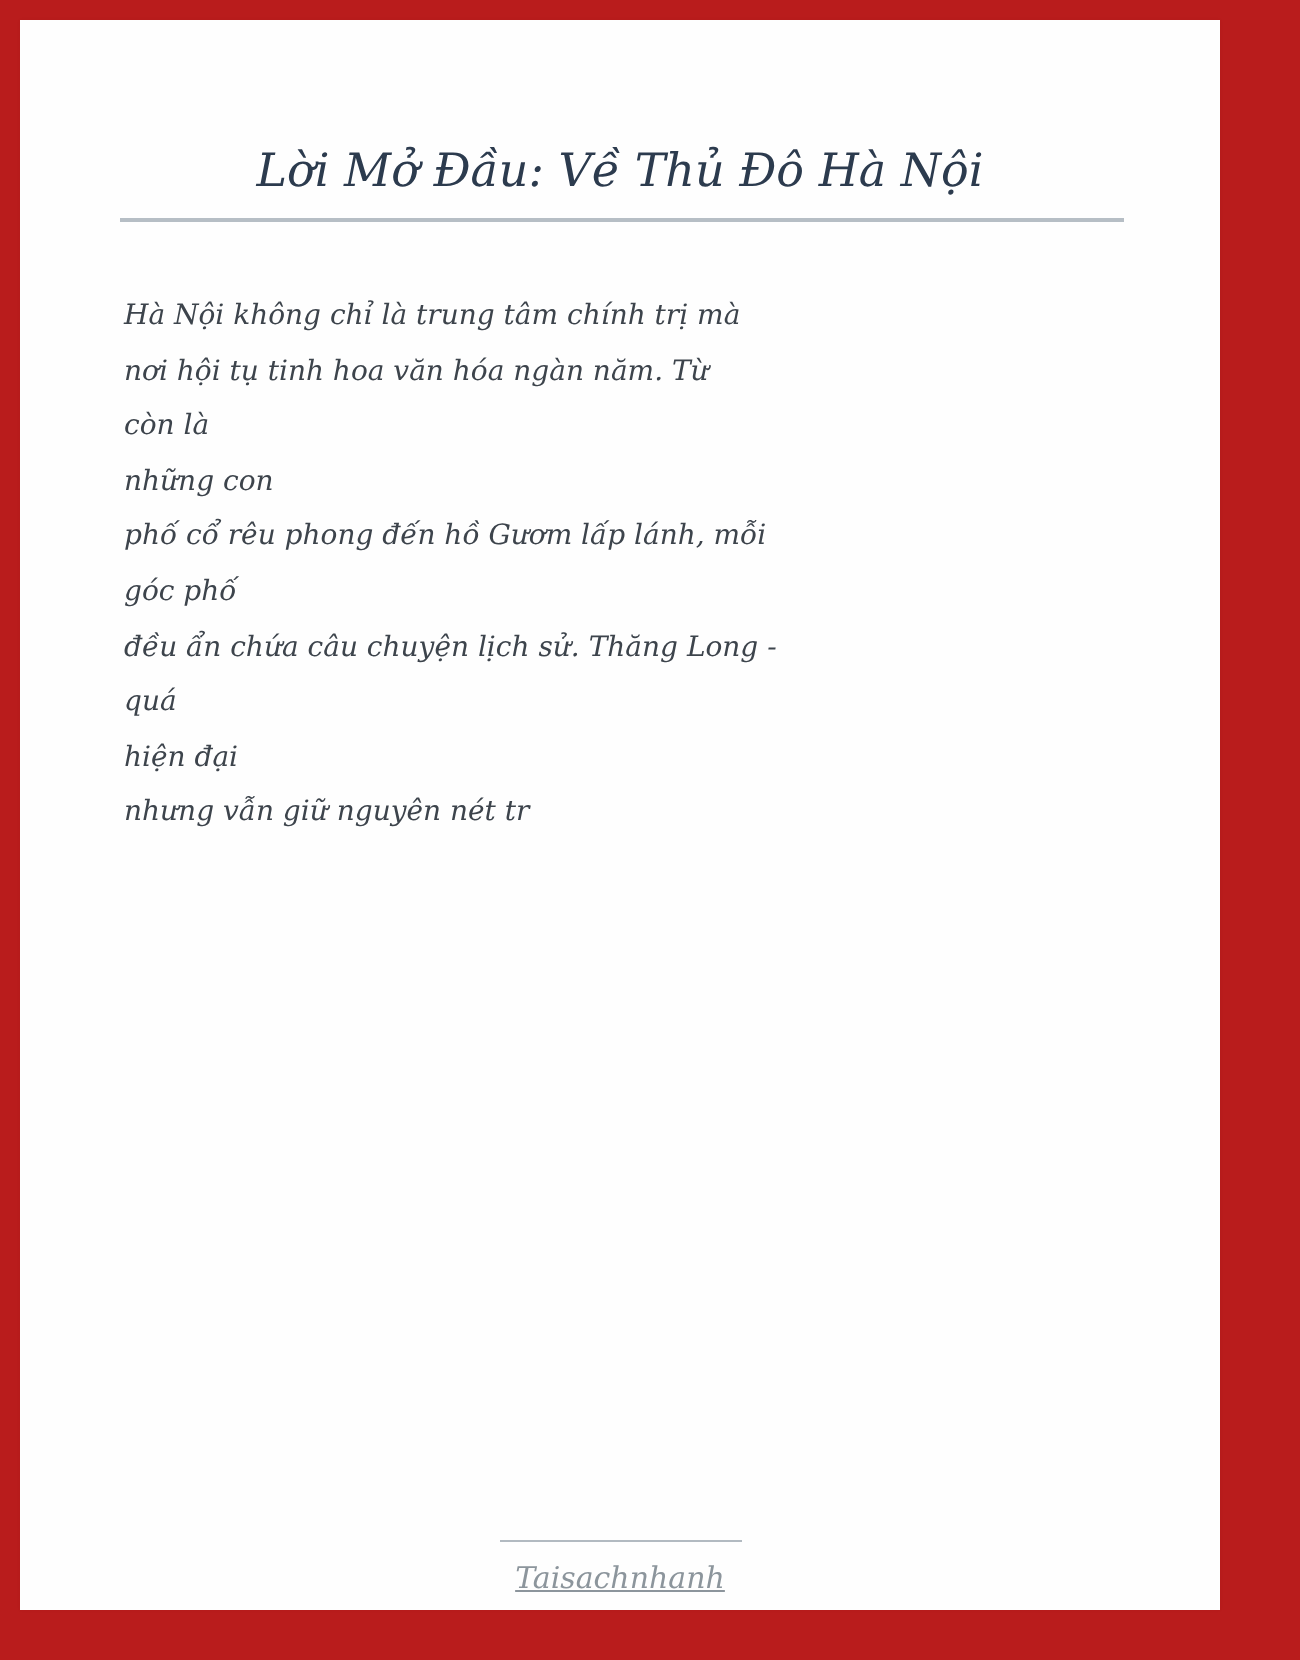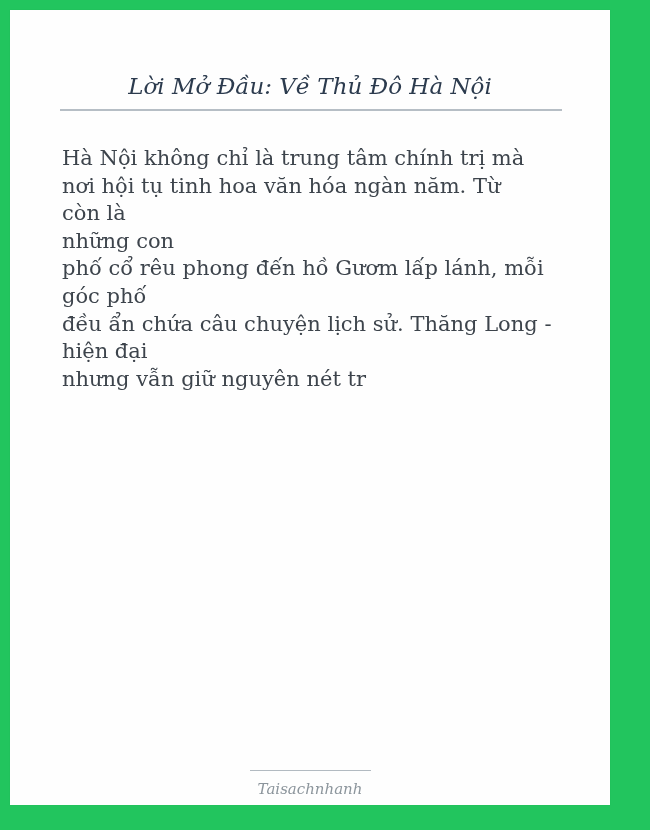--- a/index.html
+++ b/index.html
@@ -12,21 +12,21 @@
     background: #f0f0f0;
     font-family: "DejaVu Serif", serif;
     overflow: hidden;
     position: relative;
   }
   .canvas {
     position: absolute;
     inset: 0;
     width: 650px;
     height: 830px;
-    background: #22c55e;
+    background: #b91c1c;
   }
   .paper {
     position: absolute;
     left: 10px;
     top: 10px;
     width: 600px;
     height: 795px;
     background: #fefefe;
     box-shadow: 0 0 2px rgba(0,0,0,0.04);
   }
@@ -49,21 +49,22 @@
     left: 50px;
     width: 502px;
     height: 2px;
     background: #b6bec5;
   }
   .doc-body {
     position: absolute;
     top: 135px;
     left: 52px;
     right: 40px;
-    font-size: 21px;
+    font-style: italic;
+    font-size: 14px;
     line-height: 27.6px;
     color: #3d444c;
   }
   .doc-body .line {
     white-space: nowrap;
   }
   .doc-footer {
     position: absolute;
     left: 0;
     right: 0;
@@ -73,40 +74,42 @@
   .footer-divider {
     width: 121px;
     height: 1px;
     margin: 0 auto 9px auto;
     background: #b2bac1;
   }
   .footer-text {
     font-style: italic;
     font-size: 15px;
     color: #8c959c;
+    text-decoration: underline;
   }
 </style>
 </head>
 <body>
 
 <div class="canvas">
   <div class="paper">
 
     <h1 class="doc-title">Lời Mở Đầu: Về Thủ Đô Hà Nội</h1>
 
     <div class="title-divider"></div>
 
     <div class="doc-body">
       <div class="line">Hà Nội không chỉ là trung tâm chính trị mà</div>
       <div class="line">nơi hội tụ tinh hoa văn hóa ngàn năm. Từ</div>
       <div class="line">còn là</div>
       <div class="line">những con</div>
       <div class="line">phố cổ rêu phong đến hồ Gươm lấp lánh, mỗi</div>
       <div class="line">góc phố</div>
       <div class="line">đều ẩn chứa câu chuyện lịch sử. Thăng Long -</div>
+      <div class="line">quá</div>
       <div class="line">hiện đại</div>
       <div class="line">nhưng vẫn giữ nguyên nét tr</div>
     </div>
 
     <div class="doc-footer">
       <div class="footer-divider"></div>
       <div class="footer-text">Taisachnhanh</div>
     </div>
 
   </div>

